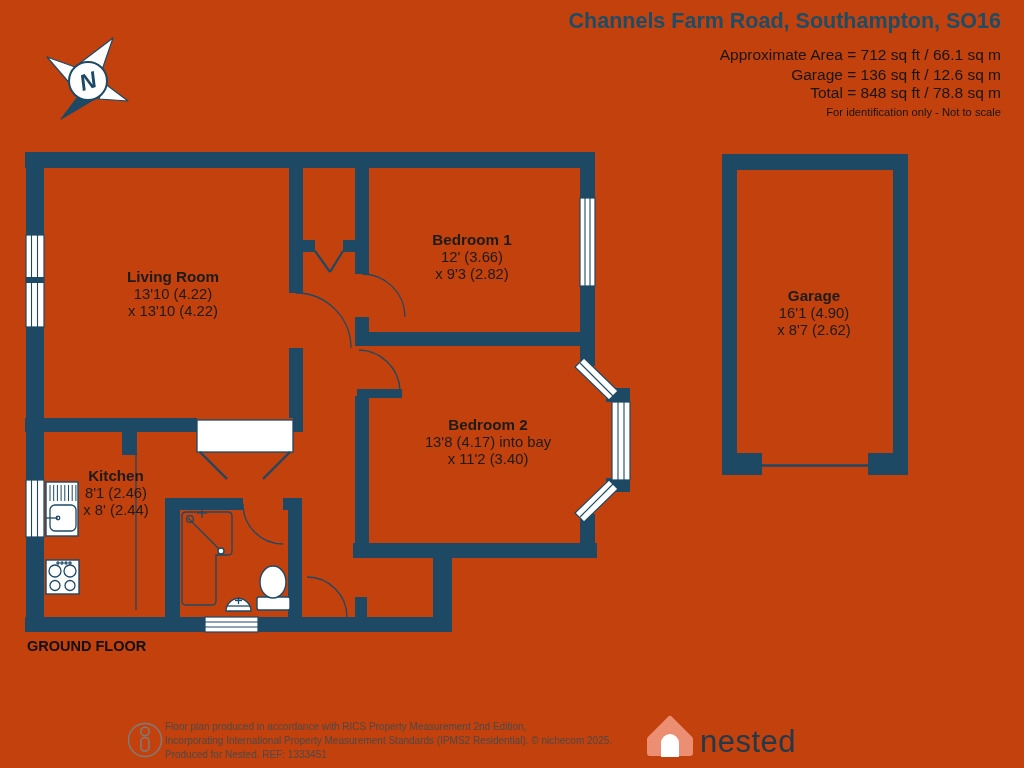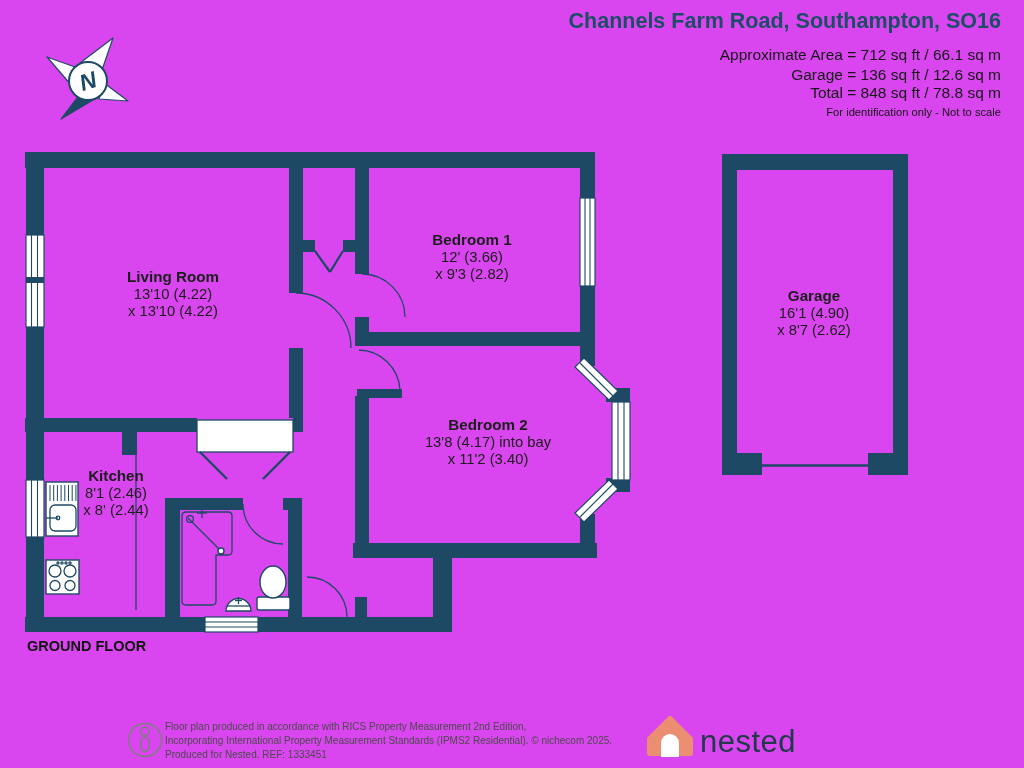--- a/index.html
+++ b/index.html
@@ -1,16 +1,16 @@
 <!DOCTYPE html>
 <html><head>
 <meta charset="utf-8">
 <style>
   html,body{margin:0;padding:0;background:#ffffff;}
-  #stage{position:relative;width:1024px;height:768px;background:#d946ef;overflow:hidden;
+  #stage{position:relative;width:1024px;height:768px;background:#c2410c;overflow:hidden;
          font-family:"Liberation Sans", sans-serif;}
   svg{position:absolute;left:0;top:0;}
   text{font-family:"Liberation Sans", sans-serif;}
   .title-txt{font-size:21.5px;font-weight:bold;fill:#1d4d66;}
   .area-txt{font-size:15.5px;fill:#161616;}
   .small-txt{font-size:11.2px;fill:#161616;}
   .room-name{font-size:15.2px;font-weight:bold;fill:#1c1c1c;text-anchor:middle;}
   .room-dim{font-size:14.8px;fill:#1c1c1c;text-anchor:middle;}
   .floor-lbl{font-size:14.5px;font-weight:bold;fill:#111;}
   .foot-txt{font-size:10px;fill:#4a4a4a;}

